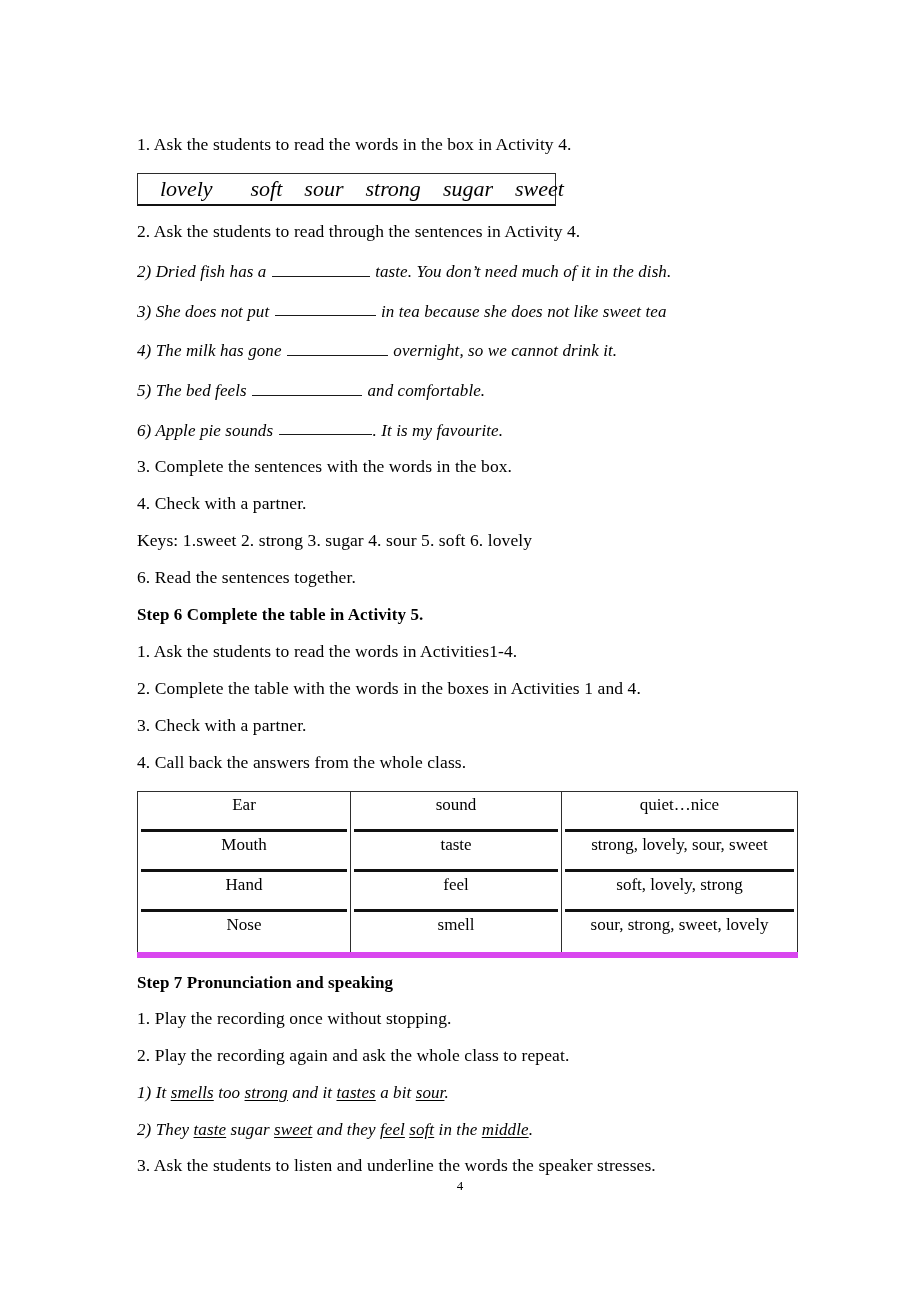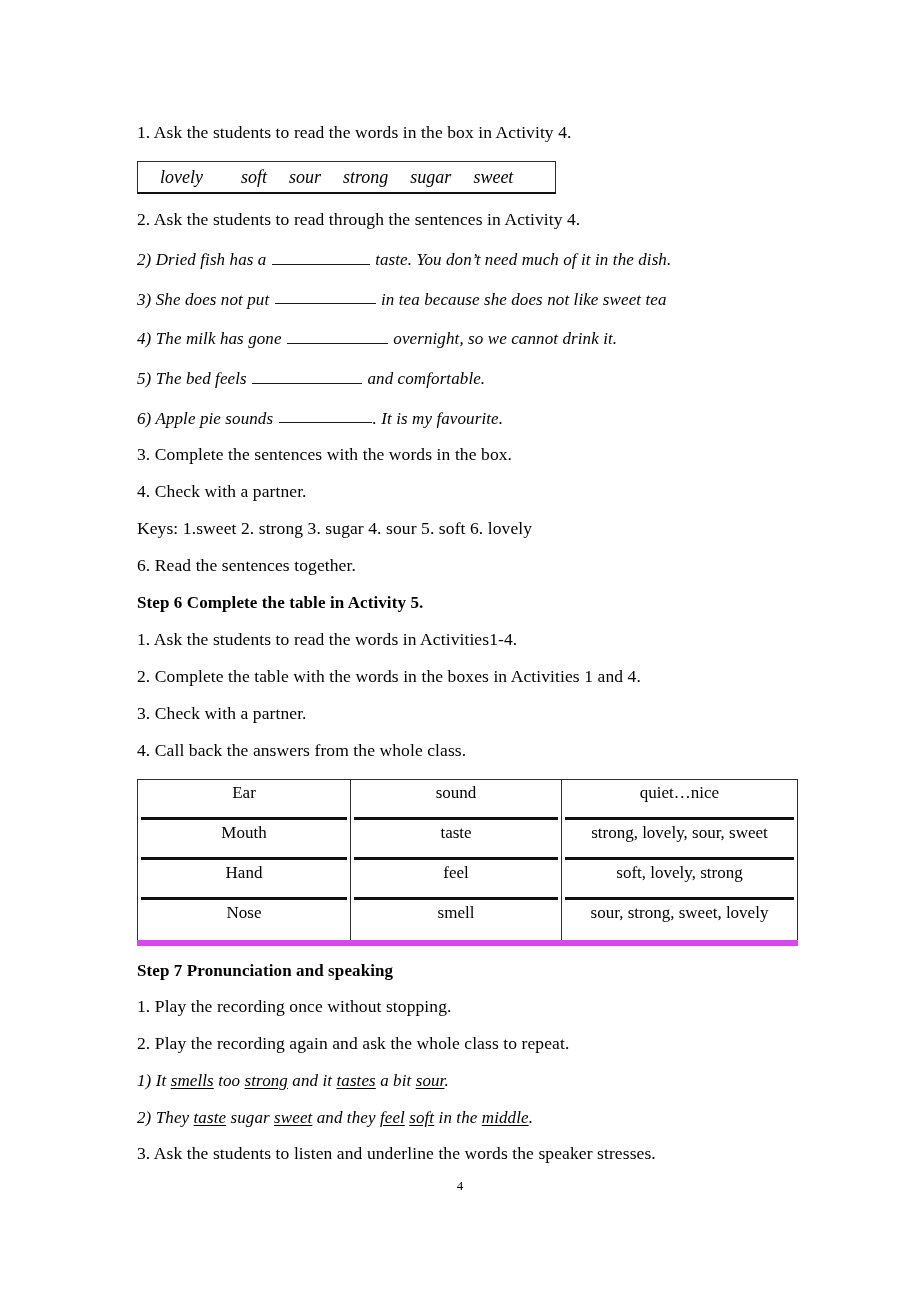--- a/index.html
+++ b/index.html
@@ -11,21 +11,21 @@
     width: 920px;
     height: 1302px;
     position: relative;
     font-family: "Liberation Serif", "DejaVu Serif", serif;
     color: #000000;
     overflow: hidden;
   }
 
   .page {
     position: absolute;
-    left: 0; top: 4px;
+    left: 0; top: 16px;
     width: 920px;
     height: 1074px;
     box-sizing: border-box;
     padding: 120px 140px 0 137px;
   }
 
   
   .line {
     font-size: 17.5px;
     line-height: 1;
@@ -49,21 +49,21 @@
     height: 33px;
     border: 1px solid #2b2b2b;
     border-bottom: 2.5px solid #111111;
     margin: 0 0 17px 0;
     display: flex;
     align-items: center;
     padding: 0 10px 0 22px;
   }
   .word-box .w {
     font-style: italic;
-    font-size: 18px;
+    font-size: 22px;
     line-height: 1;
     white-space: nowrap;
   }
   .word-box .w.gap-lg { margin-right: 38px; }
   .word-box .w.gap-md { margin-right: 22px; }
 
   
   .blank {
     display: inline-block;
     border-bottom: 1px solid #1a1a1a;

